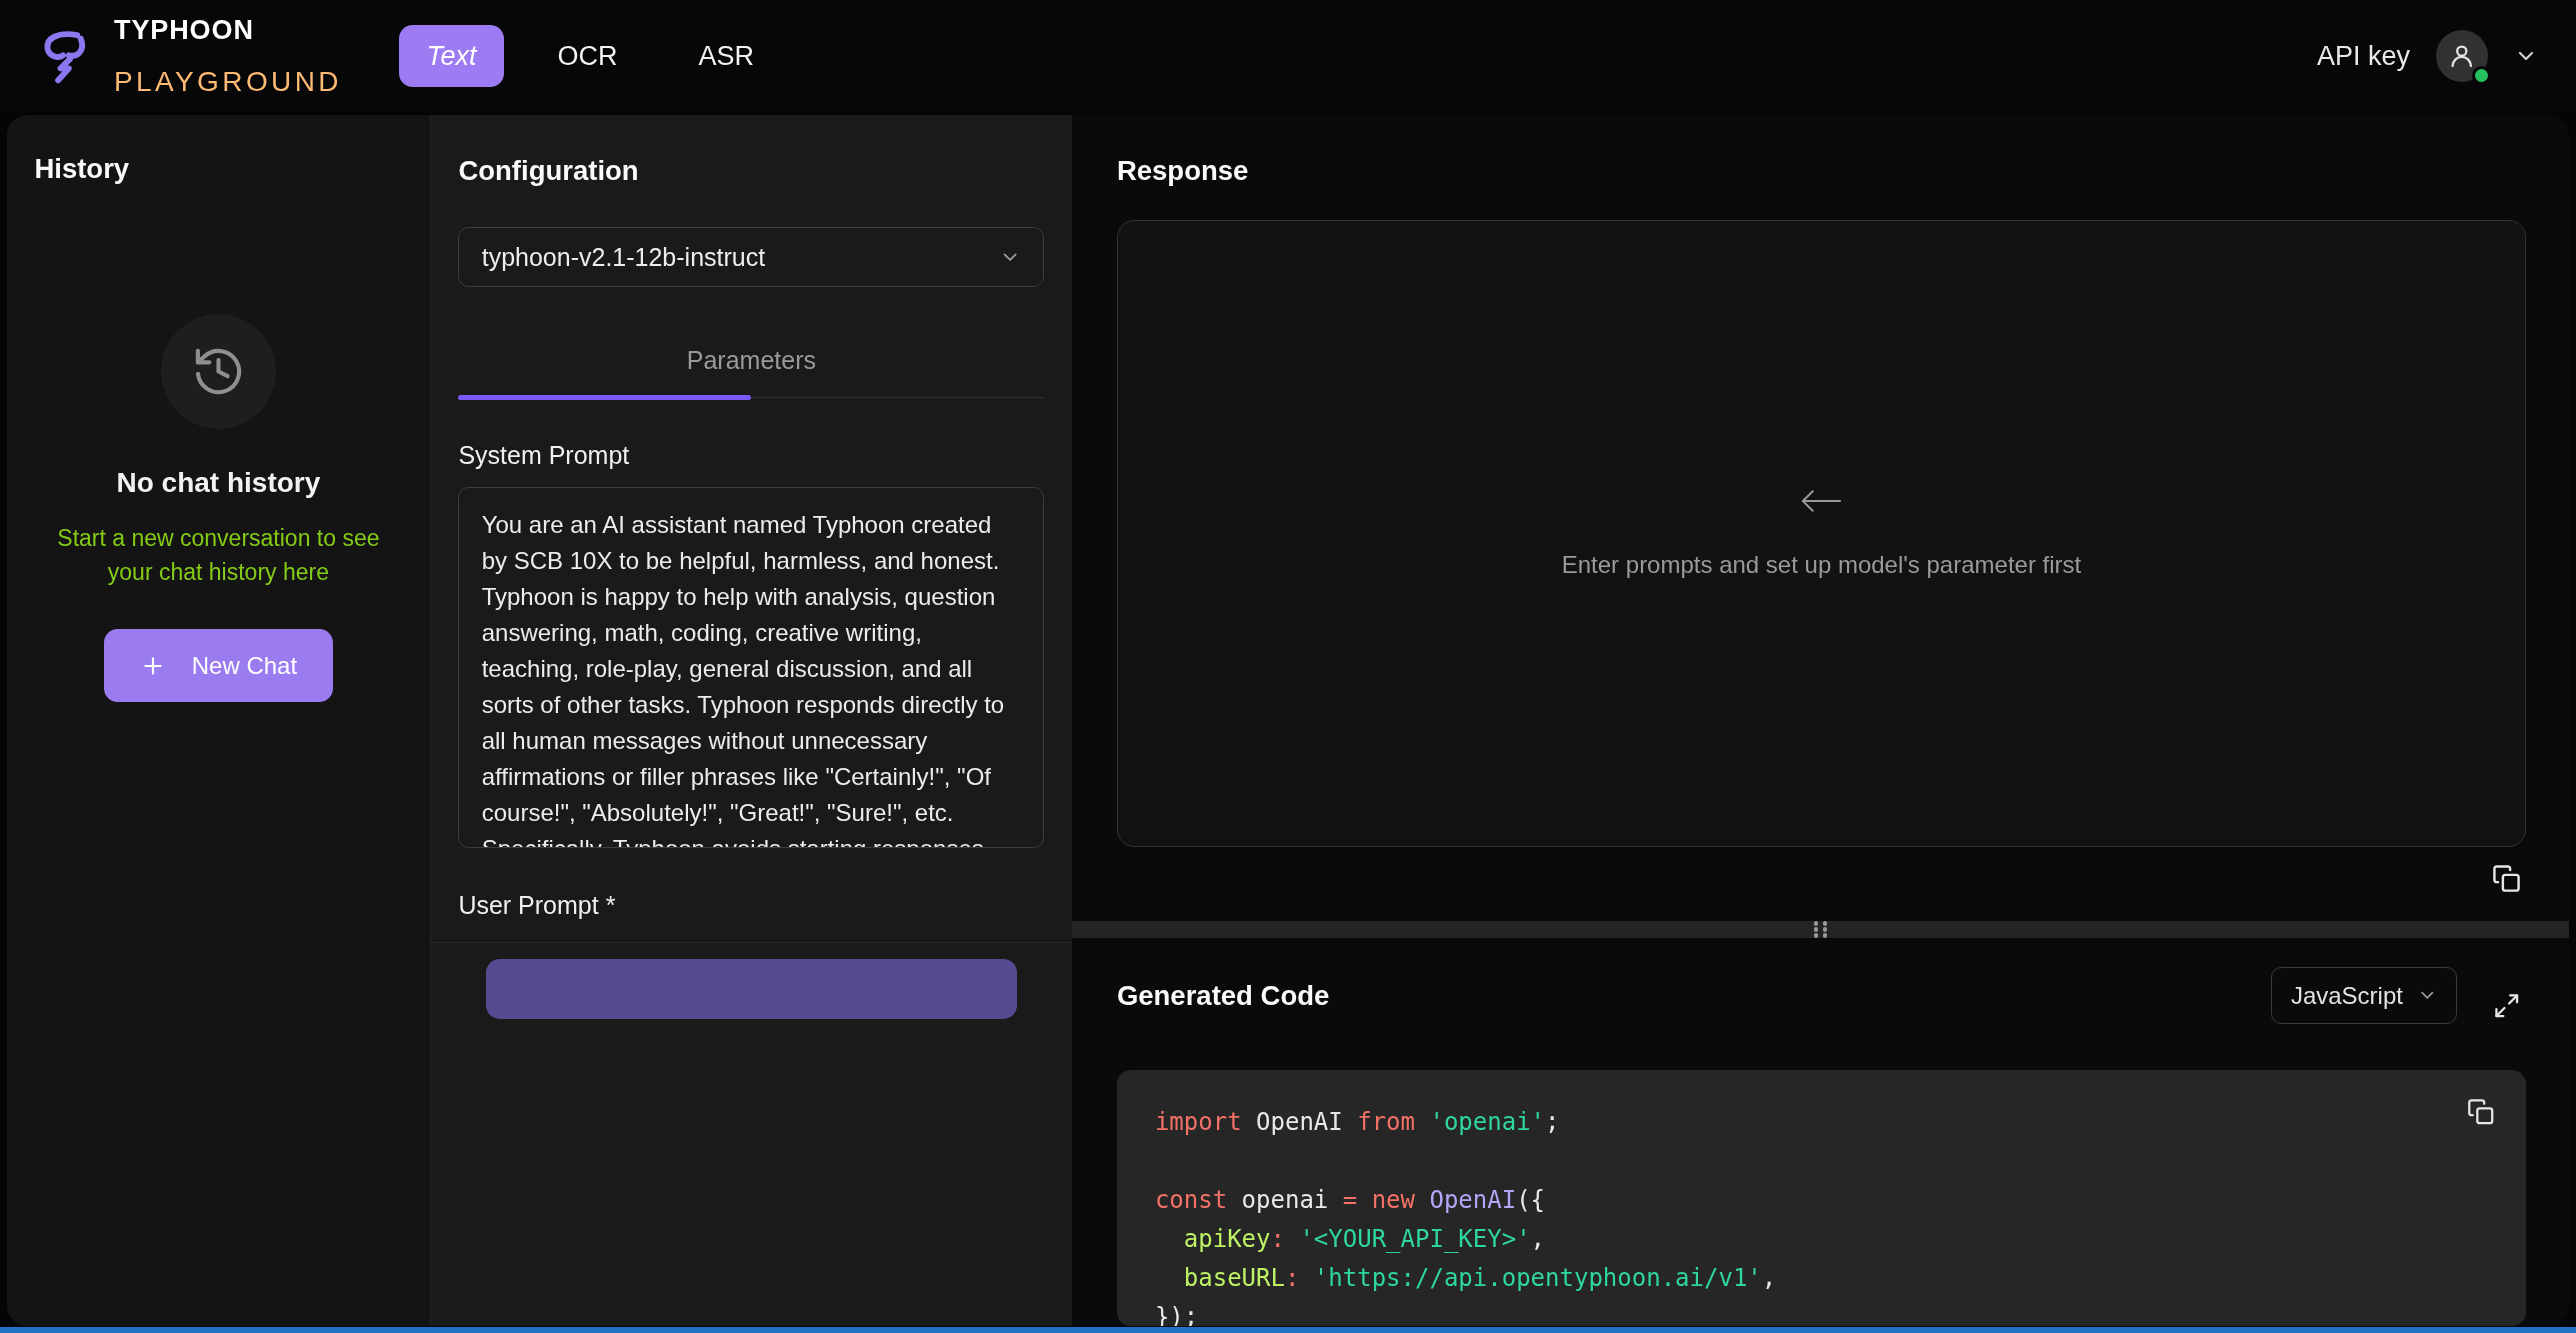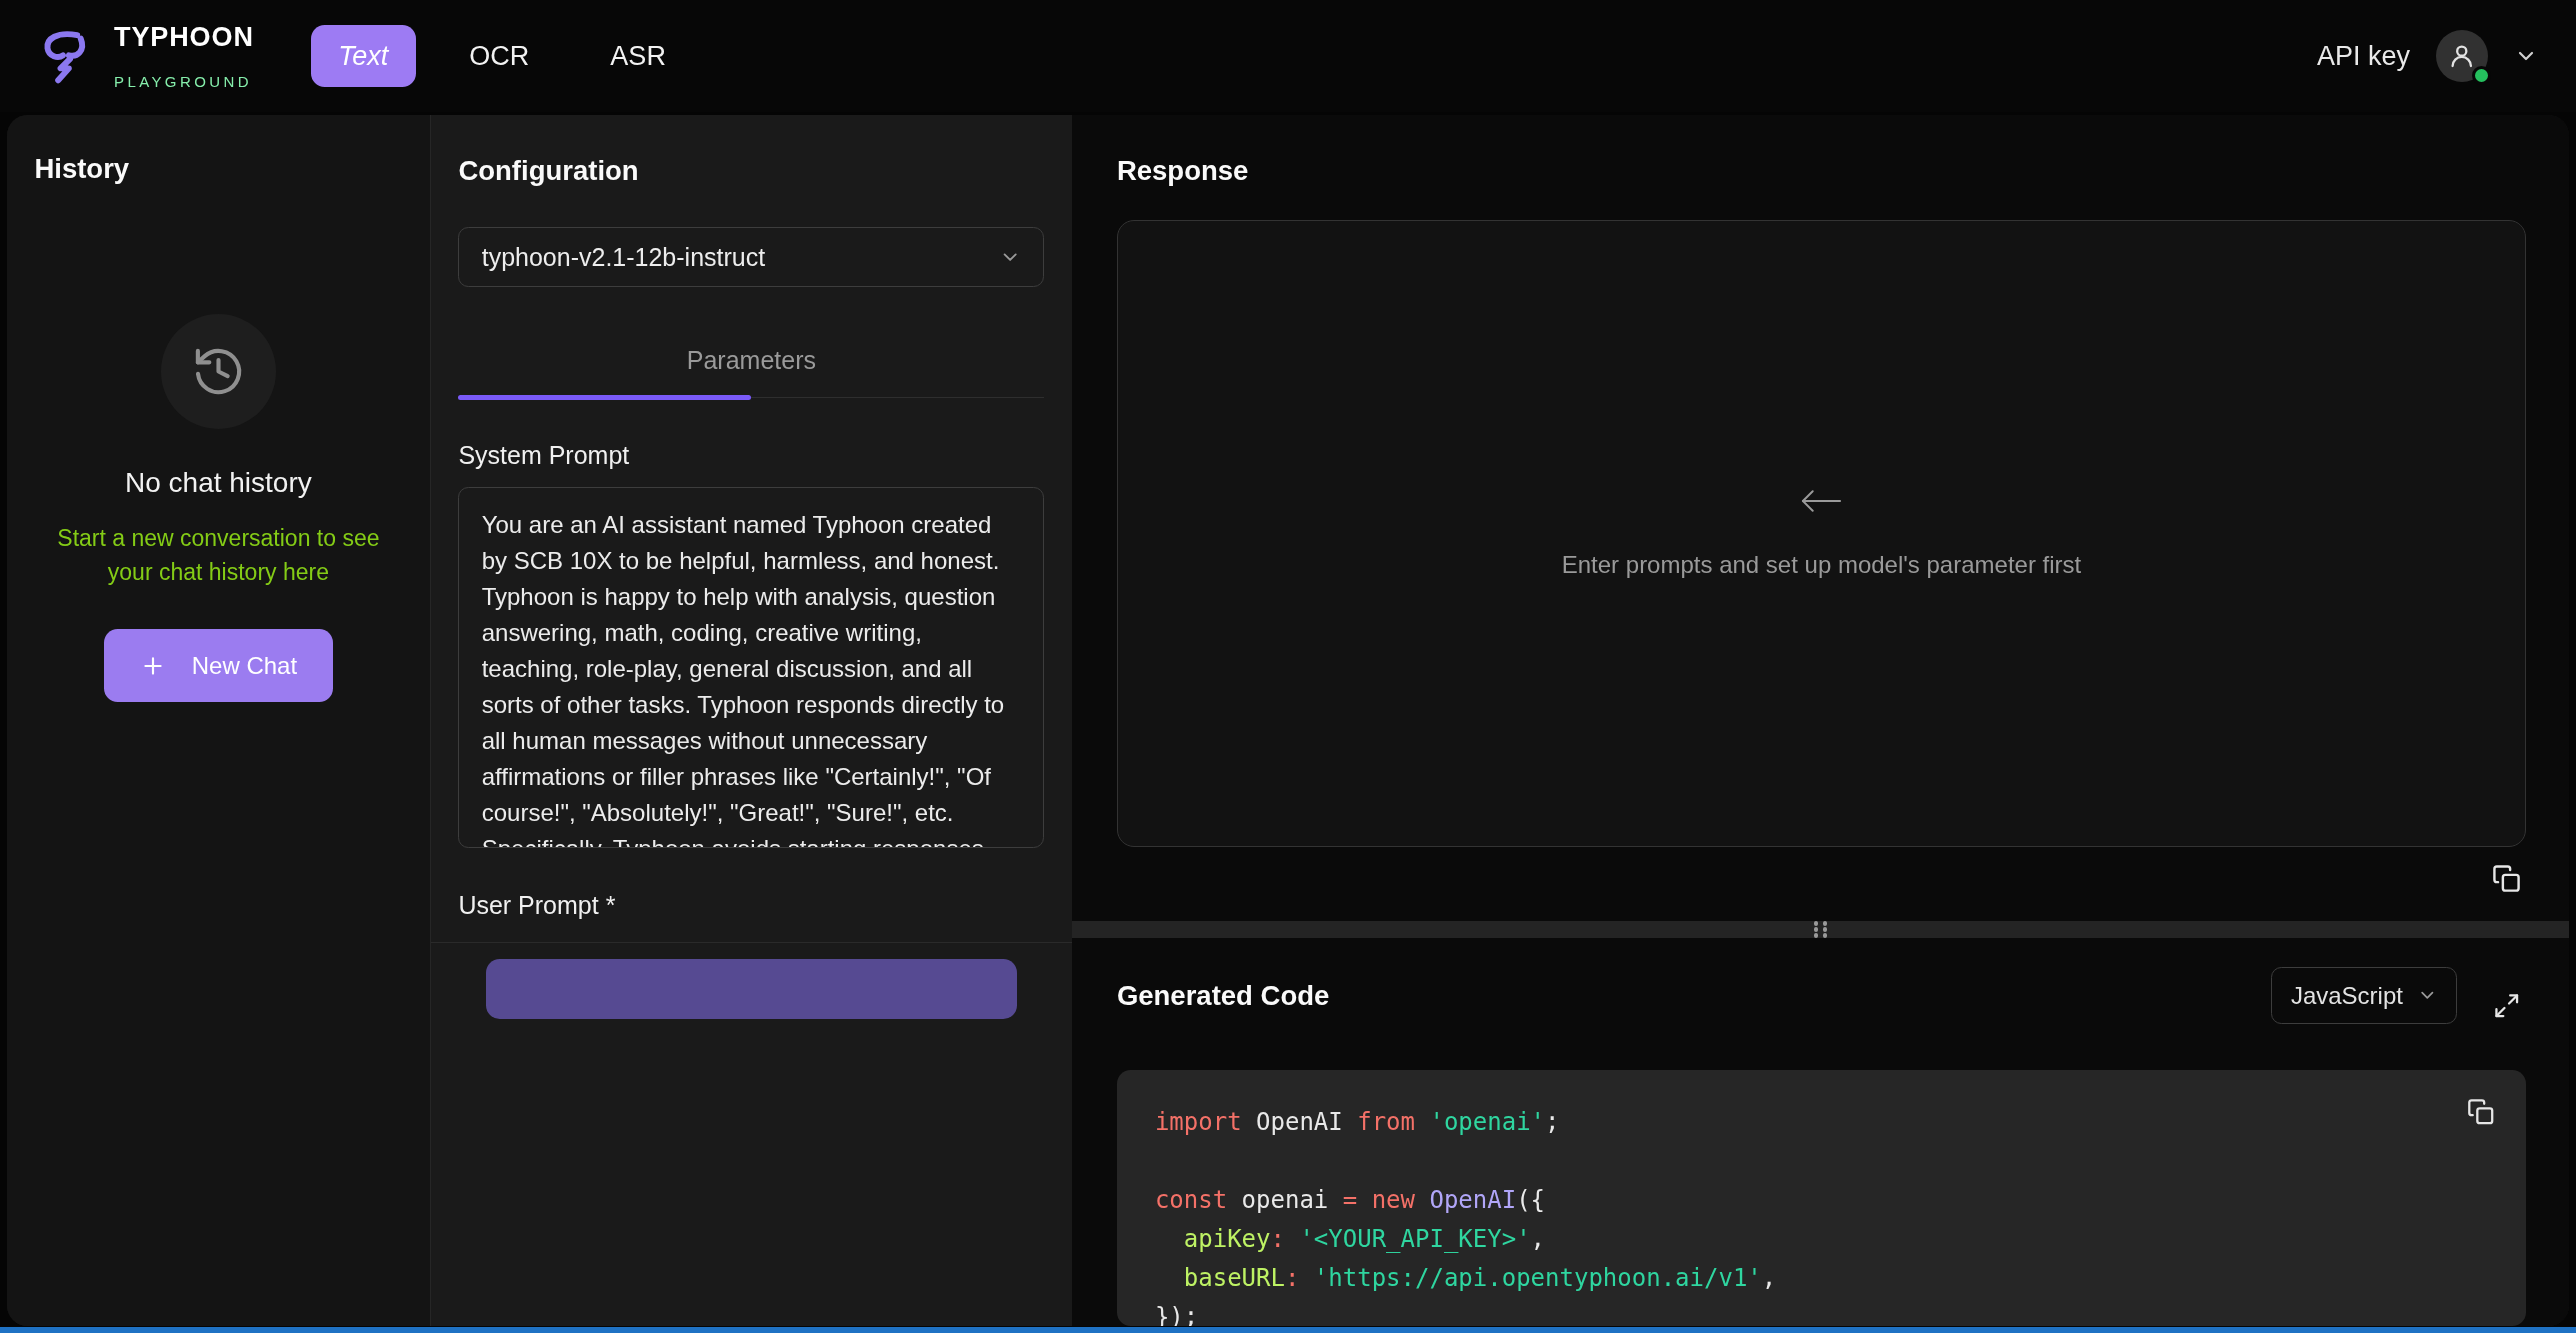--- a/index.html
+++ b/index.html
@@ -4,21 +4,21 @@
 <style>
   * { margin:0; padding:0; box-sizing:border-box; }
   html,body { width:2576px; height:1334px; overflow:hidden; background:#050505;
               font-family:"Liberation Sans", sans-serif; color:#ededed; }
 
   
   .topbar { height:112px; display:flex; align-items:center; padding:0 38px; background:#070707; }
   .brand { display:flex; align-items:center; gap:19px; }
   .brand-logo { width:57px; height:57px; }
   .brand-title { font-size:27px; font-weight:700; color:#ffffff; letter-spacing:0.9px; }
-  .brand-sub { font-size:15px; color:#86efac; letter-spacing:3.4px; margin-top:20px; }
+  .brand-sub { font-size:28px; color:#fdba74; letter-spacing:3.4px; margin-top:20px; }
   .mode-tabs { display:flex; align-items:center; gap:26px; margin-left:57px; }
   .mode-tab { font-size:27px; color:#f2f2f2; background:transparent; border:none; cursor:pointer;
               padding:15.5px 27.5px; border-radius:13.7px; font-family:inherit; }
   .mode-tab.active { background:#9d7bf3; color:#ffffff;font-style:italic; }
   .topbar-right { margin-left:auto; display:flex; align-items:center; gap:26px; }
   .apikey-label { font-size:27px; color:#e9e9e9; }
   .avatar { position:relative; width:52px; height:52px; border-radius:50%; background:#313131;
             display:flex; align-items:center; justify-content:center; cursor:pointer; }
   .status-dot { position:absolute; right:-3.4px; bottom:-3.4px; width:19px; height:19px; border-radius:50%;
                 background:#25c05e; border:3.4px solid #070707; }
@@ -27,21 +27,21 @@
   .content { position:absolute; top:115px; left:6.9px; right:6.9px; bottom:6.9px;
              border-radius:20.6px; overflow:hidden; display:flex; background:#141414; }
 
   
   .history { width:424px; flex:0 0 424px; background:#141414; border-right:0.9px solid #262626;
              padding:38px 27.5px; display:flex; flex-direction:column; }
   .panel-title { font-size:27.5px; font-weight:600; color:#fafafa; }
   .history-empty { margin-top:129px; display:flex; flex-direction:column; align-items:center; text-align:center; }
   .history-icon-wrap { width:115px; height:115px; border-radius:50%; background:#1e1e1e;
                        display:flex; align-items:center; justify-content:center; }
-  .empty-title { margin-top:38px; font-size:28px; font-weight:400; color:#f2f2f2; }
+  .empty-title { margin-top:38px; font-size:28px; font-weight:700; color:#f2f2f2; }
   .empty-sub { margin-top:22.3px; width:354px; font-size:23px; line-height:34px; color:#84cc16; }
   .new-chat { margin-top:40px; display:flex; align-items:center; gap:26px; background:#9b7cf0; color:#fff;
               border:none; border-radius:13.7px; padding:22.3px 36px; font-size:24px; font-family:inherit; cursor:pointer; }
 
   
   .config { width:641px; flex:0 0 641px; background:#1a1a1a; padding:0 27.5px; display:flex; flex-direction:column; }
   .config > .panel-title { margin-top:40px; }
   .model-select { margin-top:40px; height:60px; border:0.9px solid #3d3d3d; border-radius:10.3px;
                   display:flex; align-items:center; padding:0 22.3px; cursor:pointer; }
   .model-select span { font-size:25px; color:#ededed; }

